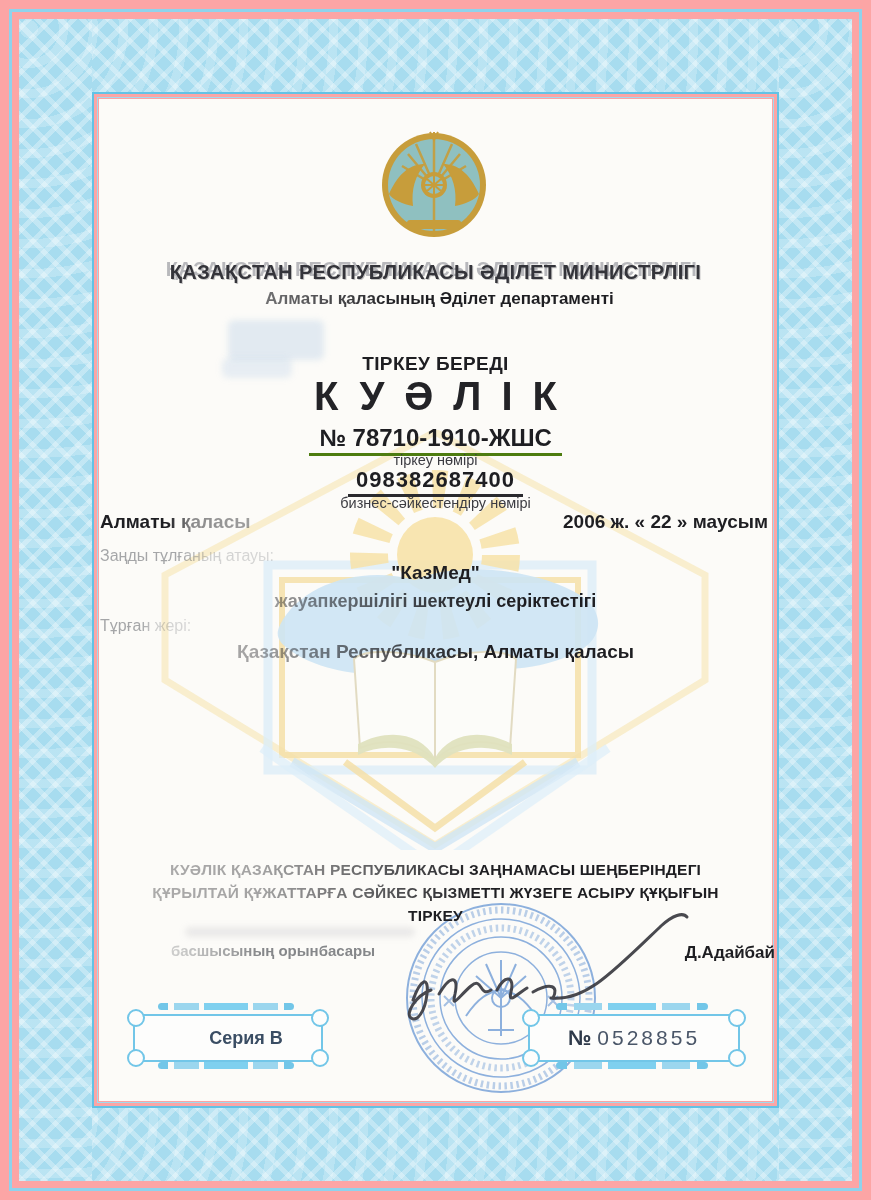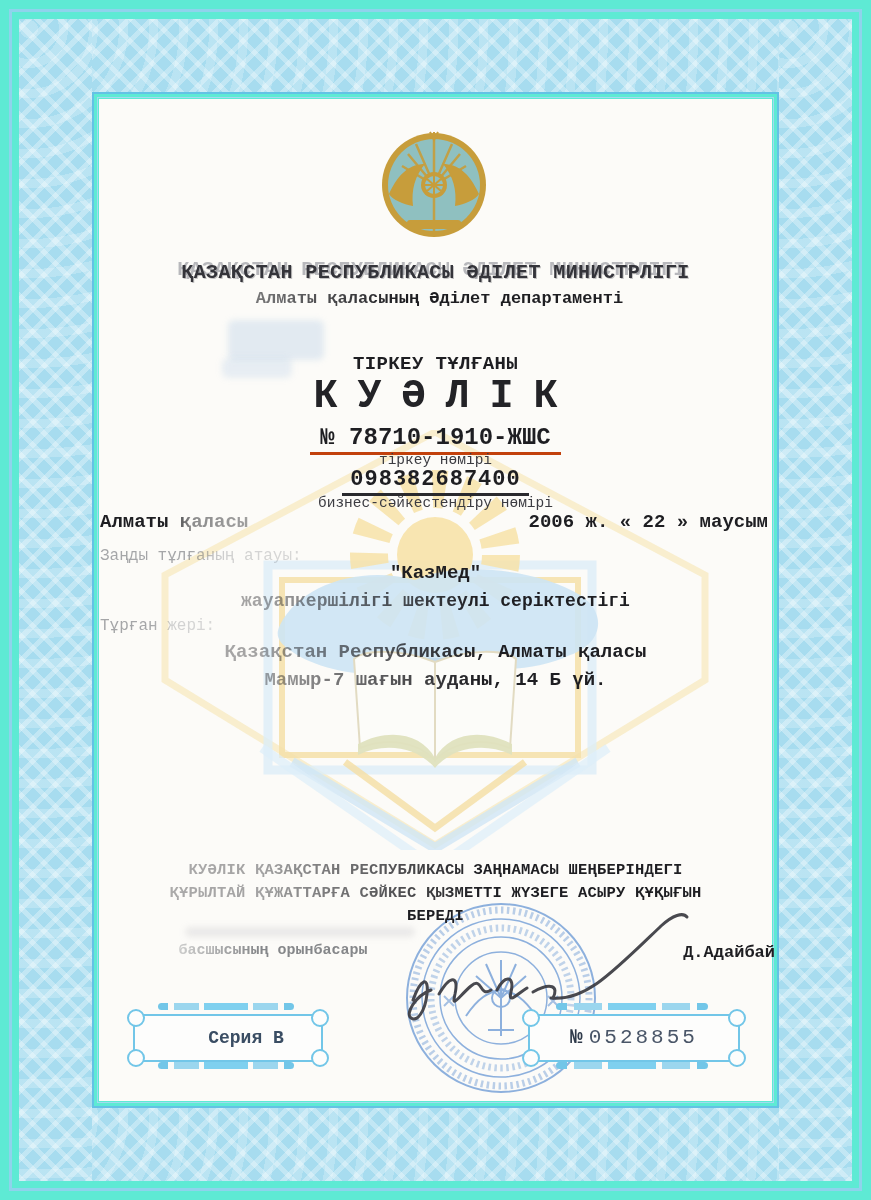--- a/index.html
+++ b/index.html
@@ -1,19 +1,19 @@
 <!DOCTYPE html>
 <html><head>
 <meta charset="utf-8">
 <style>
   html,body{margin:0;padding:0;background:#e8e6e2;}
   .page{
     position:relative;width:871px;height:1200px;overflow:hidden;
-    background:#5eead4;
-    font-family:Liberation Mono, monospace;
+    background:#fca5a5;
+    font-family:Liberation Sans, sans-serif;
     color:#1e1e22;
   }
   
   .frame-outer{position:absolute;inset:9px;border:3px solid #8fd3ec;pointer-events:none;}
   .band{position:absolute;background:#a7dcef;
     background-image:
       repeating-linear-gradient(45deg, rgba(255,255,255,.30) 0 5px, rgba(255,255,255,0) 5px 16px),
       repeating-linear-gradient(-45deg, rgba(255,255,255,.30) 0 5px, rgba(255,255,255,0) 5px 16px),
       repeating-radial-gradient(circle at 10px 10px, rgba(255,255,255,.22) 0 9px, rgba(255,255,255,0) 9px 30px);
   }
@@ -44,21 +44,21 @@
   .ghost-label{color:#5f6268;opacity:.55;}
   .smudge{position:absolute;filter:blur(3px);border-radius:6px;z-index:2;}
   
   .ministry{top:261px;font-size:20px;letter-spacing:.4px;color:#34343a;
     text-shadow:-4px -3px 0 rgba(115,118,128,.5), 1px 1px 0 rgba(70,70,76,.30);}
   .department{top:289px;font-size:17px;padding-left:8px;}
   .tline1{top:327px;font-size:19px;letter-spacing:.4px;}
   .tline2{top:353px;font-size:19px;letter-spacing:.4px;}
   .kualik{top:374px;font-size:40px;letter-spacing:.5em;text-indent:.5em;color:#232327;}
   .regnum-wrap{top:424px;}
-  .regnum{display:inline-block;font-size:24px;border-bottom:3px solid #c2410c;padding:0 10px 1px;}
+  .regnum{display:inline-block;font-size:24px;border-bottom:3px solid #4d7c0f;padding:0 10px 1px;}
   .cap1{top:452px;font-size:14.5px;color:#3c3c42;}
   .binnum-wrap{top:467px;}
   .binnum{display:inline-block;font-size:22px;border-bottom:3px solid #2a2a2e;padding:0 8px 1px;letter-spacing:1px;}
   .cap2{top:495px;font-size:14.5px;color:#3c3c42;}
   .city{top:511px;left:100px;font-size:19px;text-align:center;}
   .date{top:511px;right:103px;font-size:19px;}
   .name-label{top:547px;left:100px;font-size:16px;}
   .ent-name{top:562px;font-size:19px;}
   .ent-type{top:591px;font-size:18px;}
   .addr-label{top:617px;left:100px;font-size:16px;}
@@ -142,41 +142,40 @@
   </svg>
 
   <div class="smudge" style="left:228px;top:320px;width:96px;height:40px;background:rgba(125,170,215,.20);"></div>
   <div class="smudge" style="left:222px;top:358px;width:70px;height:20px;background:rgba(125,170,215,.16);"></div>
   <div class="smudge" style="left:185px;top:927px;width:230px;height:10px;background:rgba(140,145,155,.16);"></div>
   <div class="smudge" style="left:178px;top:1028px;width:66px;height:13px;background:rgba(150,160,175,.22);filter:blur(2px);"></div>
 
   <div class="abs ctr z b ministry">ҚАЗАҚСТАН РЕСПУБЛИКАСЫ ӘДІЛЕТ МИНИСТРЛІГІ</div>
   <div class="abs ctr z b department fade-left">Алматы қаласының Әділет департаменті</div>
 
-  <div class="abs ctr z b tline2">ТІРКЕУ ТҰЛҒАНЫ</div>
+  <div class="abs ctr z b tline2">ТІРКЕУ БЕРЕДІ</div>
   <div class="abs ctr z b kualik">КУӘЛІК</div>
 
   <div class="abs ctr z regnum-wrap"><span class="b regnum">№ 78710-1910-ЖШС</span></div>
   <div class="abs ctr z cap1">тіркеу нөмірі</div>
   <div class="abs ctr z binnum-wrap"><span class="b binnum">098382687400</span></div>
   <div class="abs ctr z cap2">бизнес-сәйкестендіру нөмірі</div>
 
   <div class="abs z b city fade-right">Алматы қаласы</div>
   <div class="abs z b date">2006 ж. « 22 » маусым</div>
 
   <div class="abs z name-label ghost-label fade-right">Заңды тұлғаның атауы:</div>
   <div class="abs ctr z b ent-name">"КазМед"</div>
   <div class="abs ctr z b ent-type fade-left2">жауапкершілігі шектеулі серіктестігі</div>
   <div class="abs z addr-label ghost-label fade-right">Тұрған жері:</div>
   <div class="abs ctr z b addr1 fade-left2">Қазақстан Республикасы, Алматы қаласы</div>
-  <div class="abs ctr z b addr2 fade-left2">Мамыр-7 шағын ауданы, 14 Б үй.</div>
 
   <div class="abs ctr z b st1 fade-left2">КУӘЛІК ҚАЗАҚСТАН РЕСПУБЛИКАСЫ ЗАҢНАМАСЫ ШЕҢБЕРІНДЕГІ</div>
   <div class="abs ctr z b st2 fade-left2">ҚҰРЫЛТАЙ ҚҰЖАТТАРҒА СӘЙКЕС ҚЫЗМЕТТІ ЖҮЗЕГЕ АСЫРУ ҚҰҚЫҒЫН</div>
-  <div class="abs ctr z b st3">БЕРЕДІ</div>
+  <div class="abs ctr z b st3">ТІРКЕУ</div>
 
   <svg class="abs" style="left:396px;top:898px;z-index:2;" width="210" height="196" viewBox="0 0 210 196">
     <g stroke="#6f9cd6" fill="none" opacity=".78">
       <circle cx="105" cy="100" r="94" stroke-width="2"></circle>
       <circle cx="105" cy="100" r="88" stroke-width="7" stroke-dasharray="2.5 3.5" opacity=".6"></circle>
       <circle cx="105" cy="100" r="79" stroke-width="1.5"></circle>
       <circle cx="105" cy="100" r="70" stroke-width="7" stroke-dasharray="2.5 3.5" opacity=".55"></circle>
       <circle cx="105" cy="100" r="61" stroke-width="1.5"></circle>
       <circle cx="105" cy="100" r="46" stroke-width="1.5"></circle>
       <g stroke-width="2">

